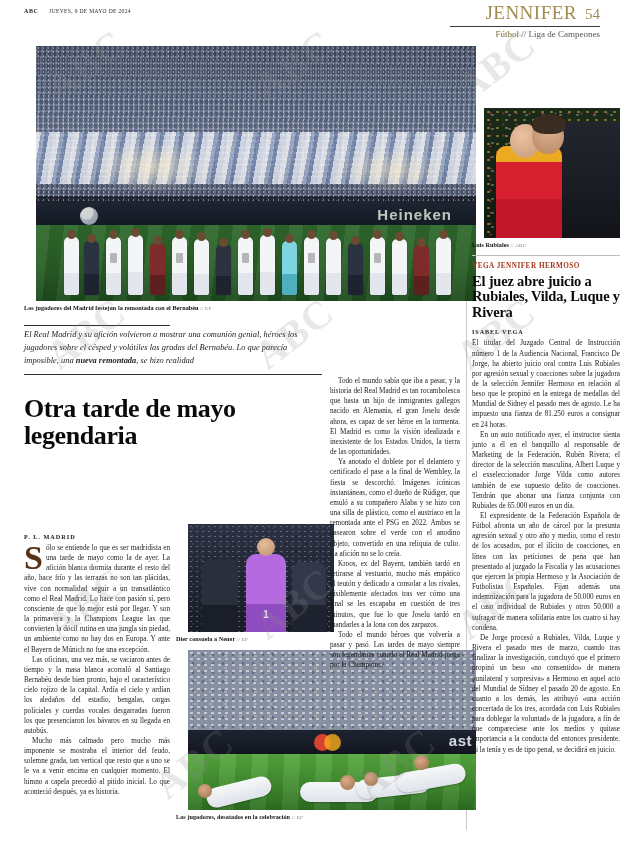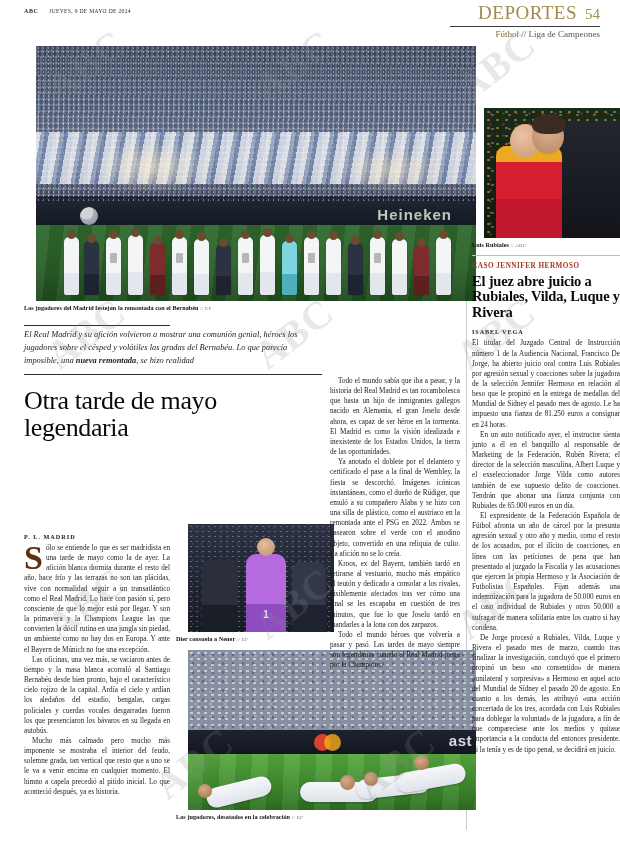--- a/index.html
+++ b/index.html
@@ -167,21 +167,21 @@
   .cel-head { position:absolute; border-radius:50%;
      background:radial-gradient(circle at 40% 35%,#d9ab86,#9d6f4d); }
 
   
   .standfirst { font-style:italic; font-size:8.4px; line-height:1.52; color:#1b1b1b;
      letter-spacing:.02px; }
   .standfirst b { font-weight:700; font-style:italic; }
   .rule-thin { height:1px; background:#2e2e2e; margin:7px 0 6px; }
   .rule-hair { height:.8px; background:#bdbdbd; margin:6px 0 5px; }
 
-  h1.headline { font-size:26px; line-height:1.04; font-weight:400; margin:12px 0 0;
+  h1.headline { font-size:26px; line-height:1.04; font-weight:700; margin:20px 0 0;
      letter-spacing:-.4px; color:#0a0a0a; font-family:"Liberation Serif", serif; }
 
   .byline { font-size:6.2px; font-weight:700; letter-spacing:1px; color:#1a1a1a; margin:9px 0 3px; }
 
   .body { font-size:7.2px; line-height:1.41; text-align:justify; color:#1c1c1c;
      hyphens:auto; -webkit-hyphens:auto; }
   .body p { margin:0; text-indent:8px; }
   .body p.first { text-indent:0; }
   .dropcap { float:left; font-size:34px; line-height:.82; font-weight:700; margin:1px 3px 0 0;
      color:#5a3317; font-family:"Liberation Serif", serif; }
@@ -196,21 +196,21 @@
 
 <div class="page">
 
   <div class="masthead">
     <div class="mast-left">
       <span class="abc">ABC</span>
       <span class="date">JUEVES, 9 DE MAYO DE 2024</span>
     </div>
     <div class="mast-right">
       <div class="deportes-line">
-        <span class="deportes">DEPORTES</span>
+        <span class="deportes">JENNIFER</span>
         <span class="pagenum">54</span>
       </div>
       <div class="mast-rule"></div>
       <div class="subsec">
         <span class="b">Fútbol</span>
         <span class="sl">//</span>
         <span class="g">Liga de Campeones</span>
       </div>
     </div>
   </div>
@@ -343,21 +343,21 @@
           <div class="rub-head2"></div>
           <div class="rub-hair"></div>
         </div>
         <div class="caption">
           <span>Luis Rubiales</span>
           <span class="cred">// ABC</span>
         </div>
       </div>
 
       <div class="rule-hair"></div>
-      <div class="kicker">CASO JENNIFER HERMOSO</div>
+      <div class="kicker">VEGA JENNIFER HERMOSO</div>
       <h2 class="sub-headline">El juez abre juicio a Rubiales, Vilda, Luque y Rivera</h2>
       <div class="byline2">ISABEL VEGA</div>
       <div class="body">
         <p class="first">El titular del Juzgado Central de Instrucción número 1 de la Audiencia Nacional, Francisco De Jorge, ha abierto juicio oral contra Luis Rubiales por agresión sexual y coacciones sobre la jugadora de la selección Jennifer Hermoso en relación al beso que le propinó en la entrega de medallas del Mundial de Sidney el pasado mes de agosto. Le ha impuesto una fianza de 81.250 euros a consignar en 24 horas.</p>
         <p>En un auto notificado ayer, el instructor sienta junto a él en el banquillo al responsable de Marketing de la Federación, Rubén Rivera; el director de la selección masculina, Albert Luque y el exseleccionador Jorge Vilda como autores también de ese supuesto delito de coacciones. Tendrán que abonar una fianza conjunta con Rubiales de 65.000 euros en un día.</p>
         <p>El expresidente de la Federación Española de Fútbol afronta un año de cárcel por la presunta agresión sexual y otro año y medio, como el resto de los acusados, por el ilícito de coacciones, en línea con las peticiones de pena que han presentado al juzgado la Fiscalía y las acusaciones que ejercen la propia Hermoso y la Asociación de Futbolistas Españoles. Fijan además una indemnización para la jugadora de 50.000 euros en el caso individual de Rubiales y otros 50.000 a sufragar de manera solidaria entre los cuatro si hay condena.</p>
         <p>De Jorge procesó a Rubiales, Vilda, Luque y Rivera el pasado mes de marzo, cuando tras finalizar la investigación, concluyó que el primero propinó un beso «no consentido» de manera «unilateral y sorpresiva» a Hermoso en aquel acto del Mundial de Sídney el pasado 20 de agosto. En cuanto a los demás, les atribuyó «una acción concertada de los tres, acordada con Luis Rubiales para doblegar la voluntad» de la jugadora, a fin de que compareciese ante los medios y quitase importancia a la conducta del entonces presidente. Si la tenía y es de tipo penal, se decidirá en juicio.</p>
       </div>
     </div>
 

